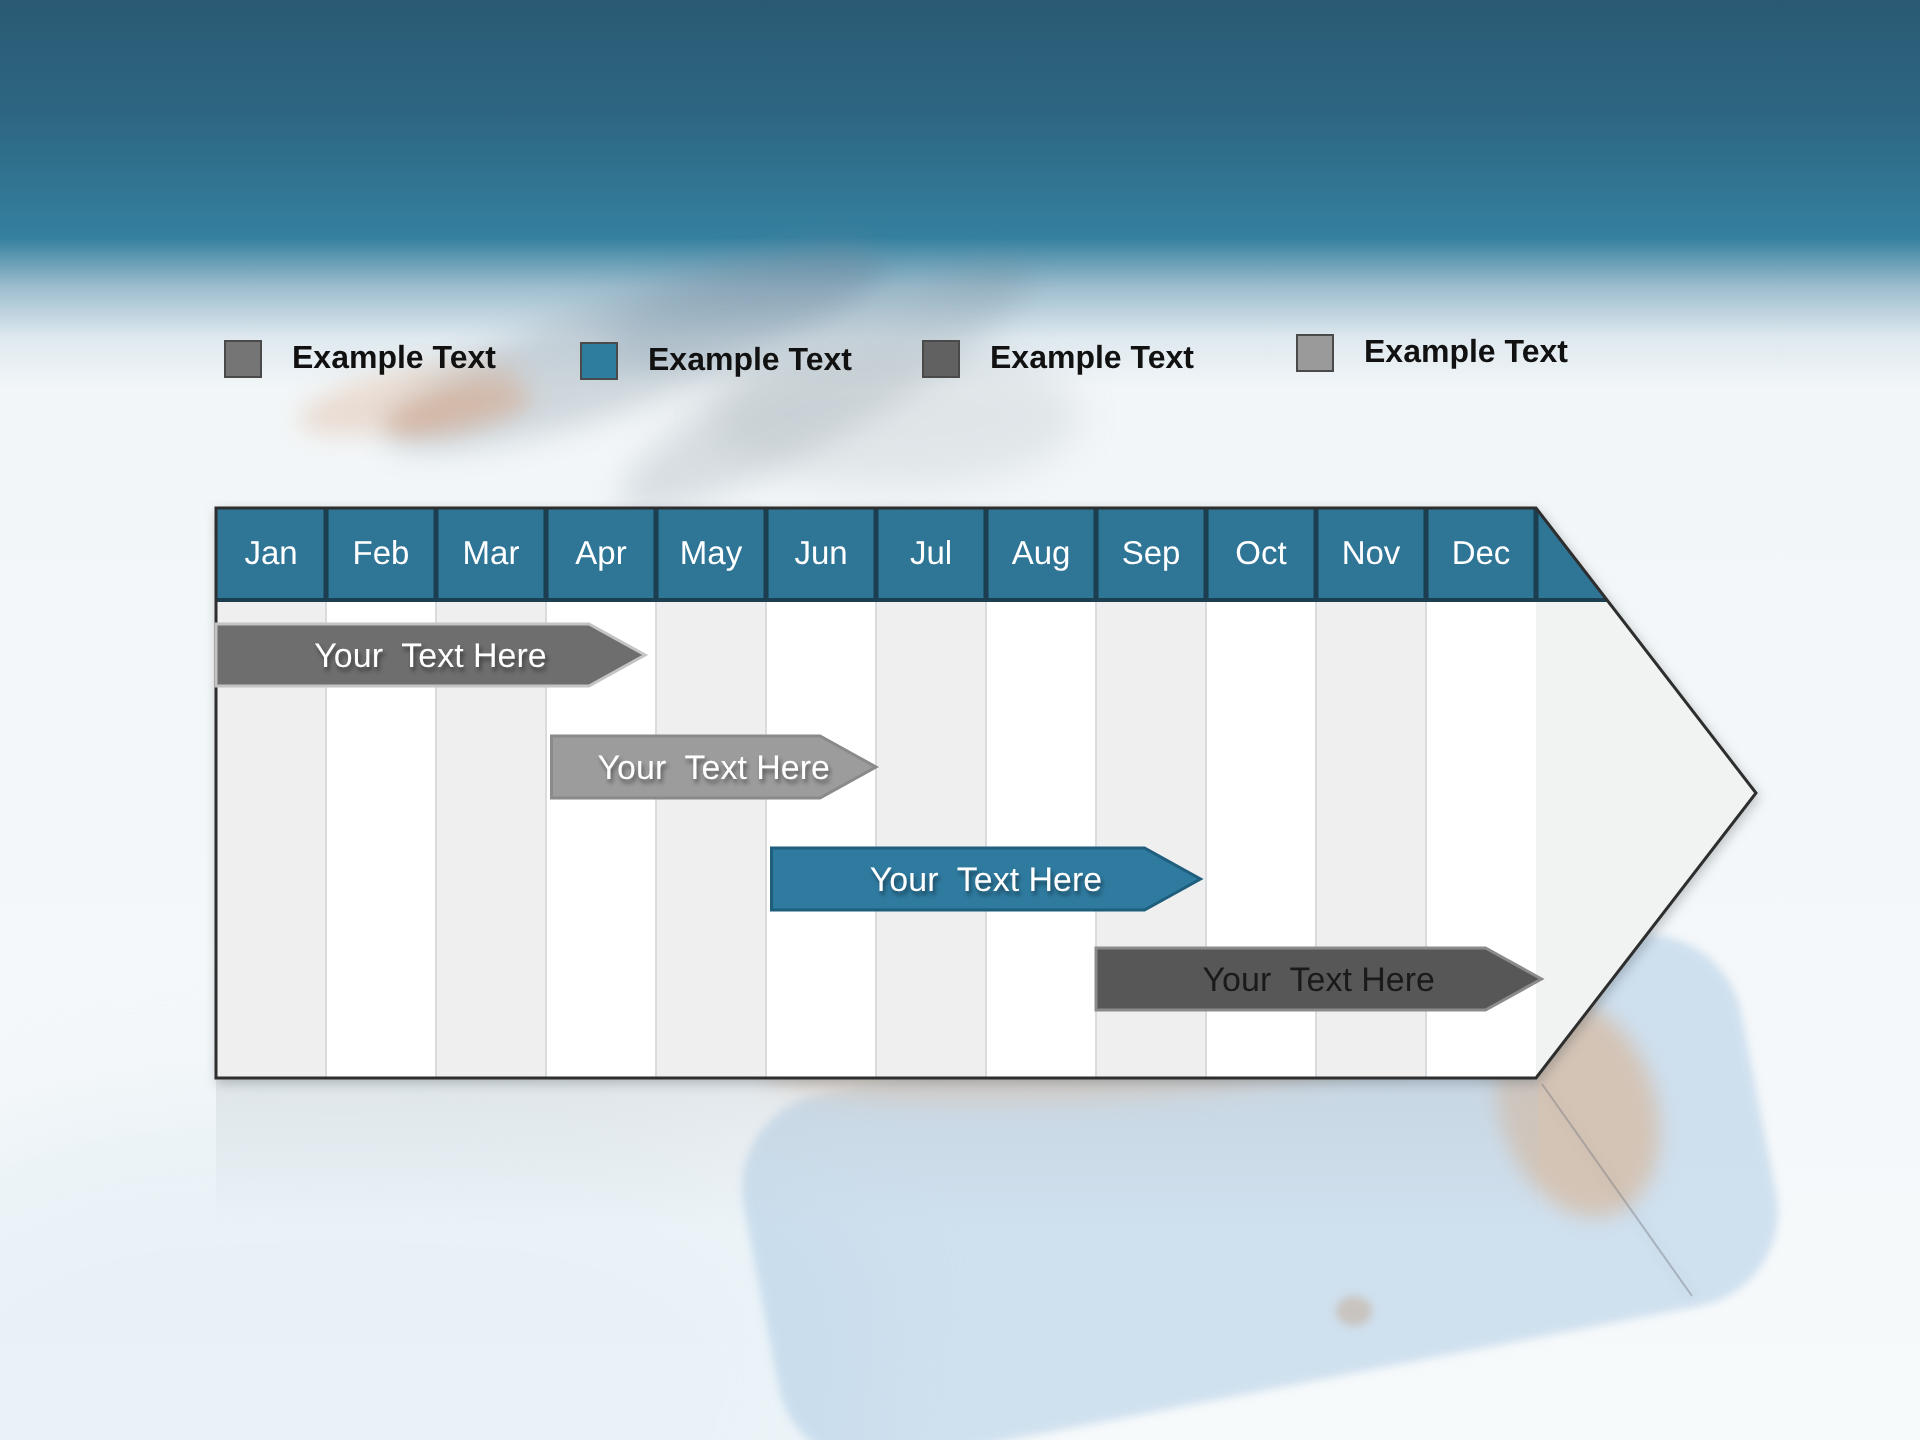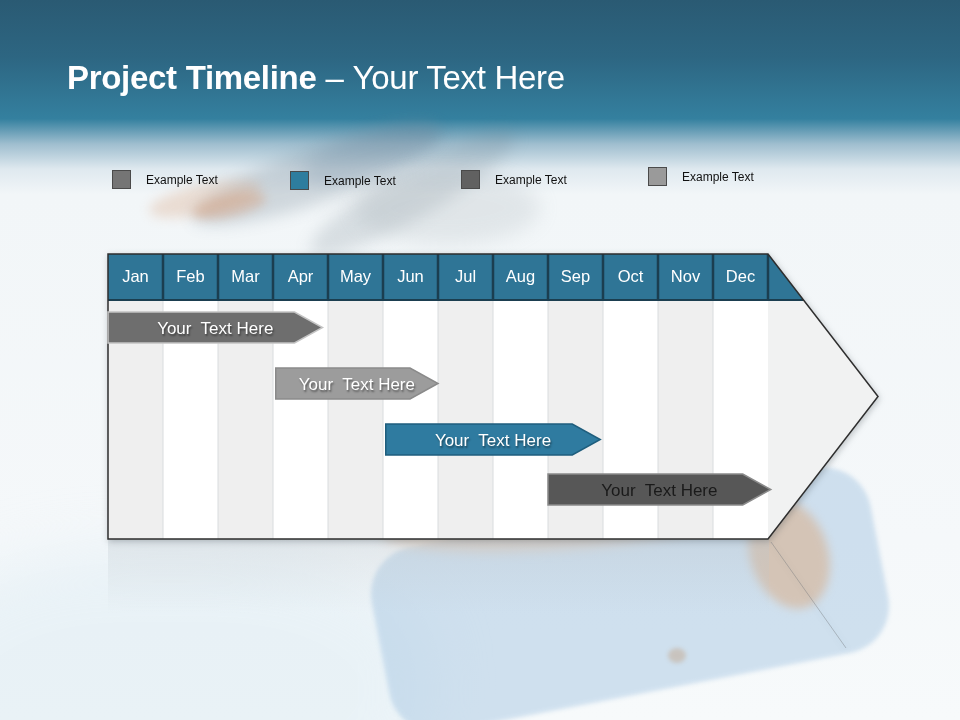--- a/index.html
+++ b/index.html
@@ -26,21 +26,21 @@
 
   .title{position:absolute;left:67px;top:60px;margin:0;color:#ffffff;
          font-size:33px;line-height:36px;letter-spacing:-.3px;white-space:nowrap;}
   .t-bold{font-weight:bold;}
   .t-sep{font-weight:normal;margin:0 9px;}
   .t-light{font-weight:normal;}
 
   .legend{position:absolute;left:0;top:0;width:960px;height:0;}
   .legend-item{position:absolute;display:flex;align-items:center;height:19px;}
   .swatch{display:inline-block;width:19px;height:19px;border:1.5px solid #4a4a4a;box-sizing:border-box;margin-right:15px;}
-  .legend-label{font-size:12px;font-weight:normal;color:#111;white-space:nowrap;}
+  .legend-label{font-size:16px;font-weight:bold;color:#111;white-space:nowrap;}
 
   #timeline{position:absolute;left:0;top:16px;}
   .timeline-svg{display:block;filter:drop-shadow(1px 2px 3px rgba(50,60,70,.28));}
   svg text{font-family:"Liberation Sans",sans-serif;}
   .task-label.shadow{text-shadow:1px 2px 2px rgba(0,0,0,.45);}
 
   .reflection{position:absolute;left:108px;top:525px;width:661px;height:98px;pointer-events:none;
     background:linear-gradient(180deg, rgba(188,198,205,0.4), rgba(244,248,250,0) 90%);}
 </style>
 </head>
@@ -55,21 +55,20 @@
     <div class="blob" id="ph-ankle"></div>
     <div class="blob" id="ph-shoe"></div>
     <div class="blob" id="ph-headtop"></div>
     <div class="blob" id="ph-haze"></div>
     <div class="blob" id="ph-mat"></div>
     <div class="blob" id="ph-arm"></div>
     <div class="blob" id="ph-head"></div>
     <div class="blob" id="ph-btn"></div>
   </div>
 
-  <h1 class="title"><span class="t-bold">Project Timeline</span><span class="t-sep">–</span><span class="t-light">Your Text Here</span></h1>
 
   <div class="legend" id="legend">
       <div class="legend-item" style="left: 112px; top: 170px;">
         <span class="swatch" style="background: rgb(117, 117, 117);"></span>
         <span class="legend-label">Example Text</span>
       </div>
       <div class="legend-item" style="left: 290px; top: 171px;">
         <span class="swatch" style="background: rgb(46, 125, 158);"></span>
         <span class="legend-label">Example Text</span>
       </div>

